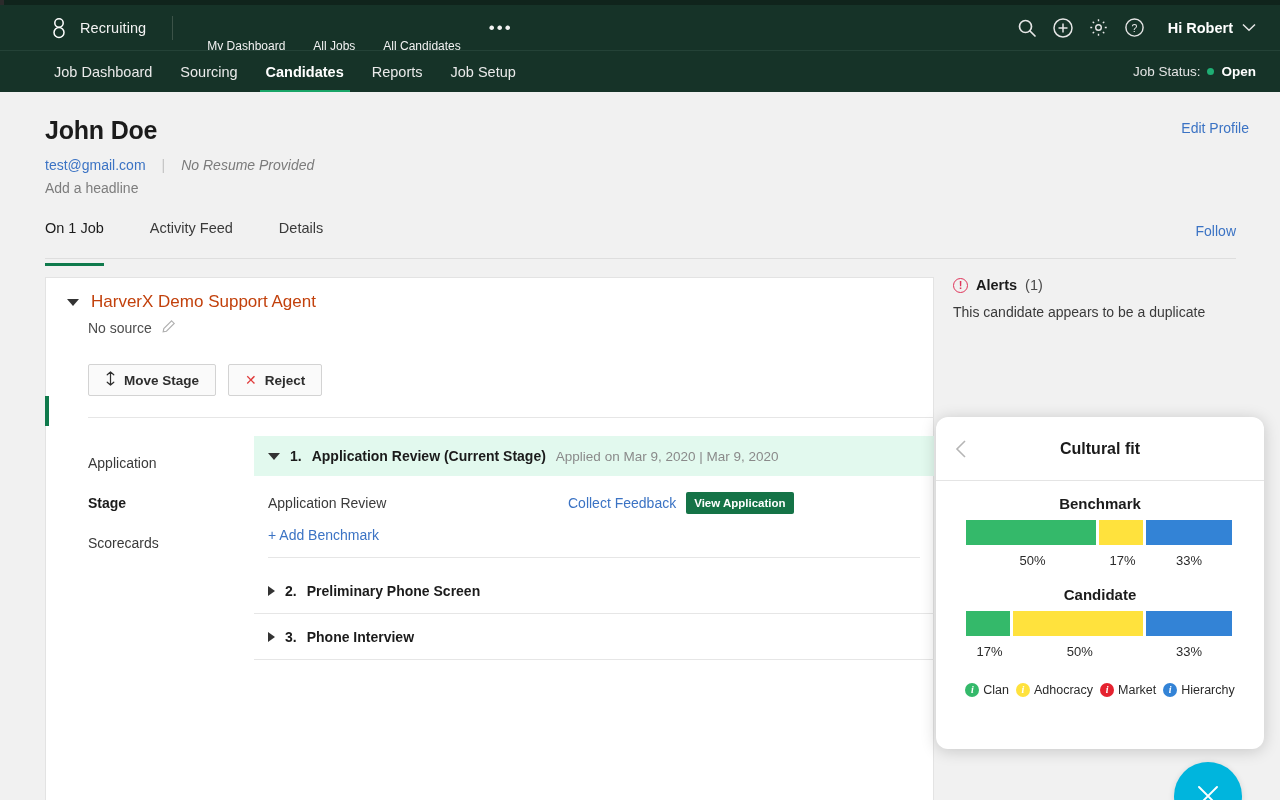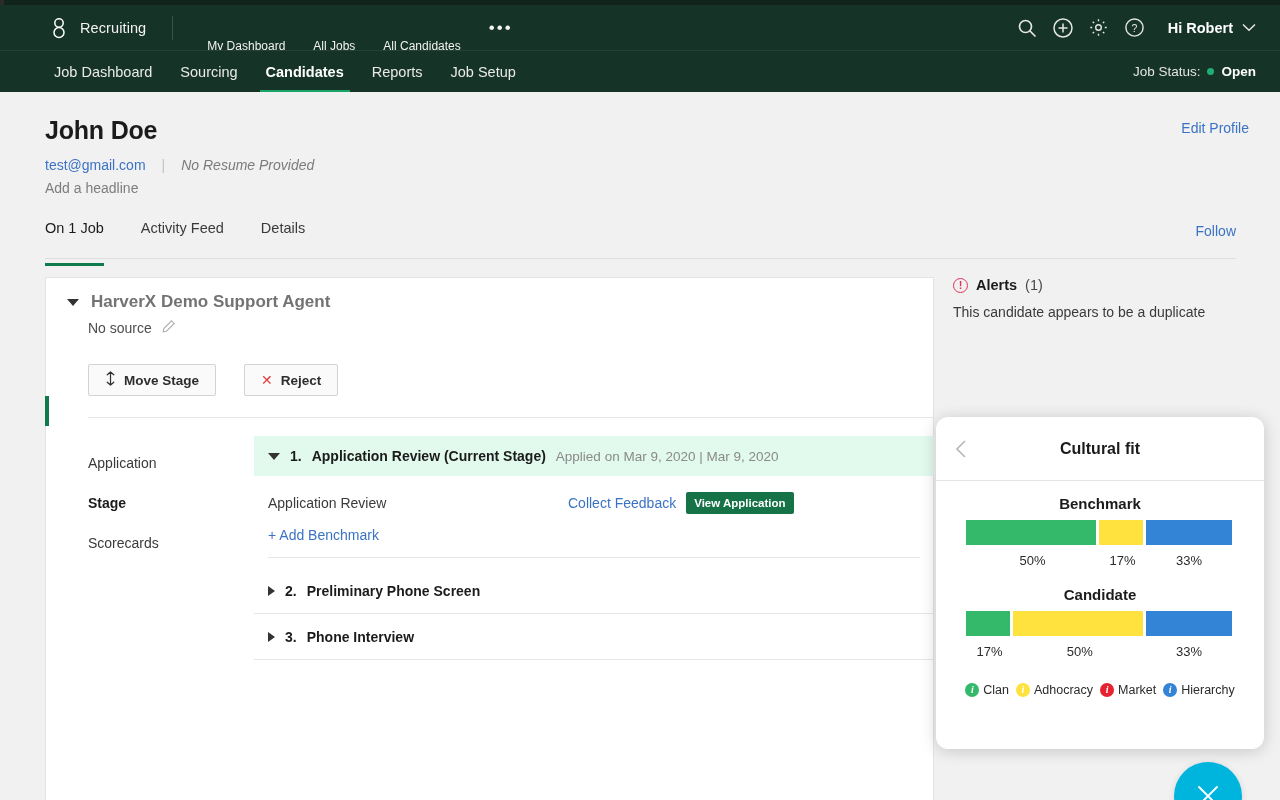--- a/index.html
+++ b/index.html
@@ -67,43 +67,43 @@
   .candidate-head { position:absolute; top:24px; left:45px; }
   .cand-name { font-size:25px; font-weight:bold; color:#1b1b1b; letter-spacing:-.2px;}
   .cand-meta { margin-top:12px; font-size:14px; display:flex; align-items:flex-end; gap:16px; }
   .cand-meta a { color:#3b73c4; text-decoration:none; }
   .cand-meta .sep { color:#c3c3c3; }
   .cand-meta .noresume { color:#7b7b7b; font-style:italic; }
   .cand-headline { margin-top:7px; font-size:14px; color:#7d7d7d; }
   .edit-profile { position:absolute; top:28px; right:31px; font-size:14px; color:#3b73c4; text-decoration:none; }
 
   .tabsrow { position:absolute; top:128px; left:45px; width:1191px; height:34px; }
-  .tabs { display:flex; gap:7px; height:34px; }
+  .tabs { display:flex; gap:16px; height:34px; }
   .tabs .tab {
     position:relative; font-size:14.5px; color:#3a3a3a; text-decoration:none;
     padding:0 12px 0 0; margin-right:18px; display:flex; align-items:flex-start;
   }
   .tabs .tab.active { color:#1b1b1b; }
   .tabs .tab.active::after {
     content:""; position:absolute; left:0; right:12px; bottom:-12px; height:3px; background:#0f7a4c;
   }
   .follow { position:absolute; right:0; top:3px; font-size:14px; color:#3b73c4; text-decoration:none; }
   .tabs-underline { position:absolute; top:166px; left:45px; width:1191px; height:1px; background:#dedede; }
 
   
   .main-card {
     position:absolute; top:185px; left:45px; width:889px; height:542px;
     background:#fff; border:1px solid #e3e3e3;
   }
   .card-title-row { position:absolute; top:14px; left:21px; display:flex; align-items:center; gap:12px;}
   .caret-d { width:0;height:0;border-left:6px solid transparent;border-right:6px solid transparent;border-top:7px solid #333; }
   .caret-r { width:0;height:0;border-top:5.5px solid transparent;border-bottom:5.5px solid transparent;border-left:7px solid #333; }
-  .job-title { font-size:17px; font-weight:bold; color:#737373; }
+  .job-title { font-size:17px; font-weight:normal; color:#c2410c; }
   .source-row { position:absolute; top:41px; left:42px; display:flex; align-items:center; gap:9px; font-size:14px; color:#4d4d4d;}
-  .btn-row { position:absolute; top:86px; left:42px; display:flex; gap:28px; }
+  .btn-row { position:absolute; top:86px; left:42px; display:flex; gap:12px; }
   .btn {
     border:1px solid #d3d3d3; background:#fafafa; border-radius:2px;
     height:32px; padding:0 16px; font-size:13.5px; font-weight:bold; color:#2e2e2e;
     display:flex; align-items:center; gap:8px; cursor:pointer;
   }
   .btn .x { color:#e03c3c; font-size:14px; font-weight:normal;}
   .card-hr { position:absolute; top:139px; left:42px; width:846px; height:1px; background:#e6e6e6;}
 
   .stage-indicator { position:absolute; top:304px; left:45px; width:4px; height:30px; background:#0f7a4c; z-index:3;}
 

